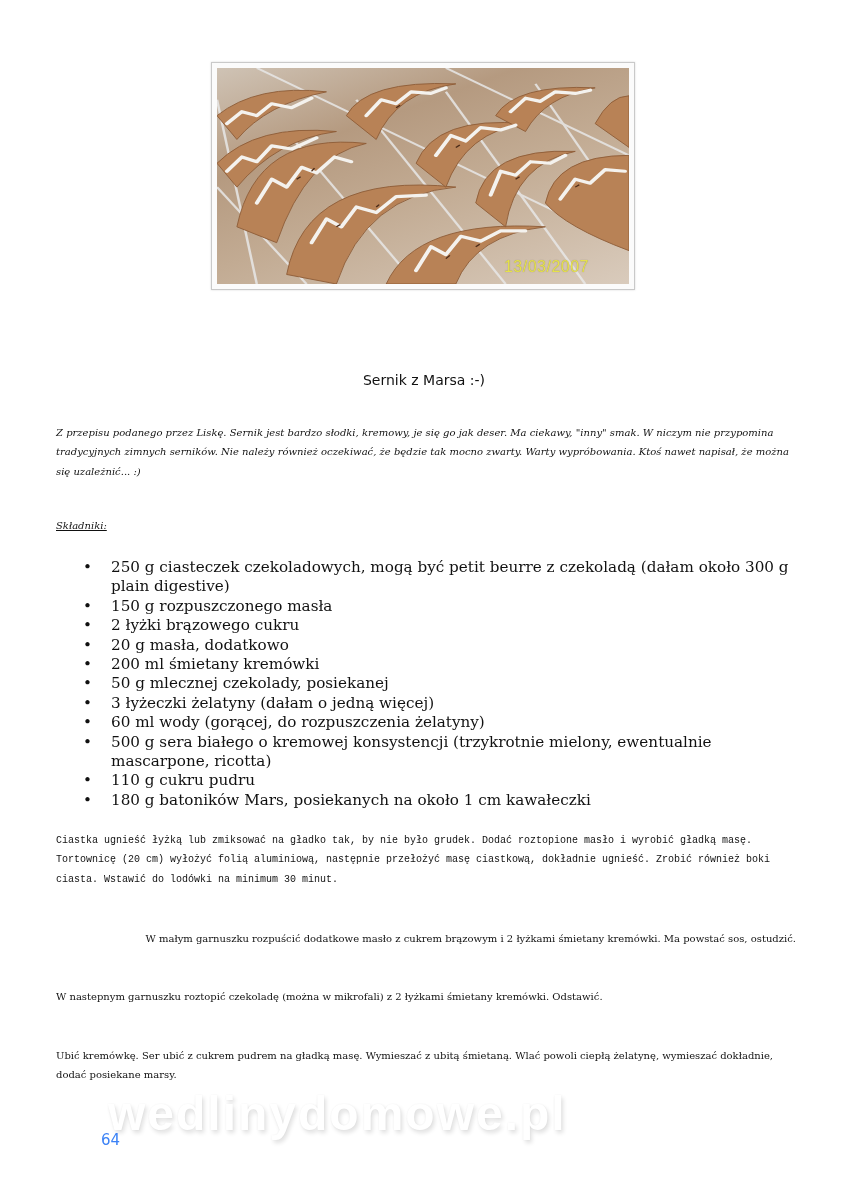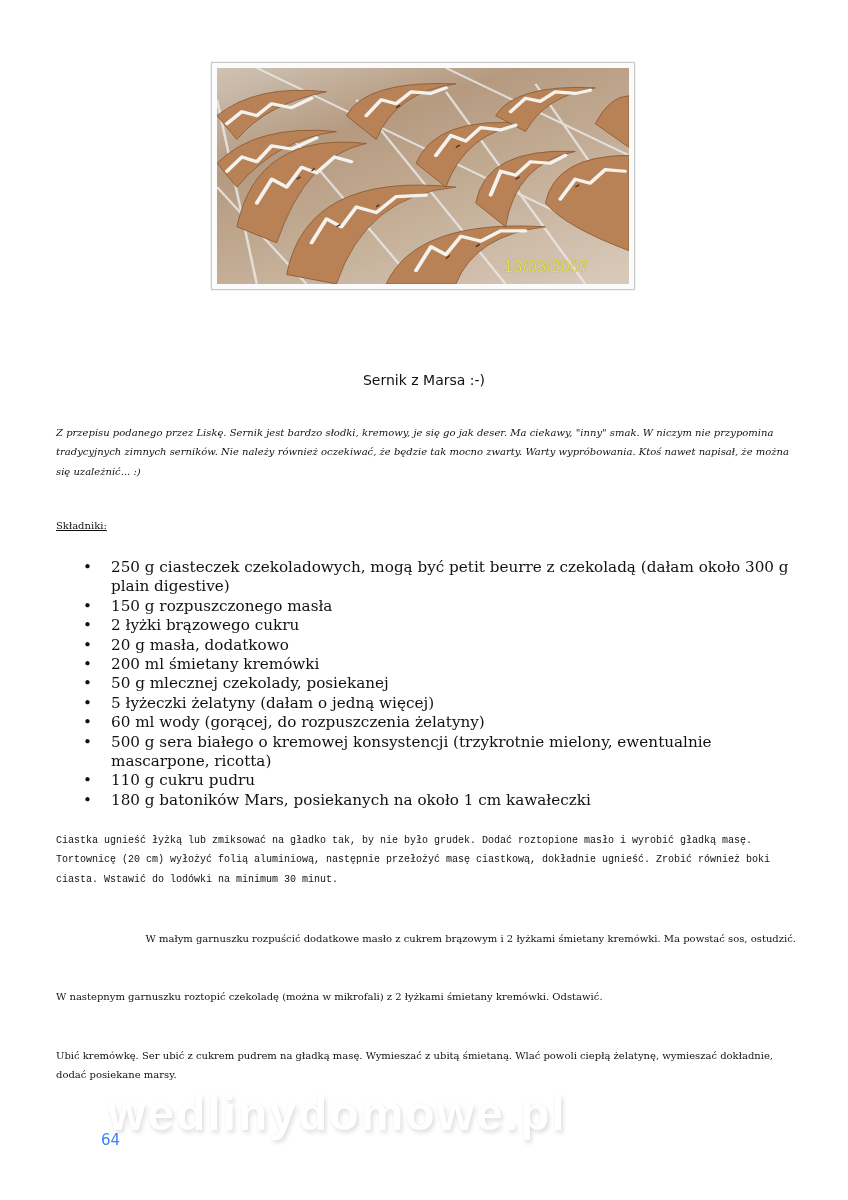--- a/index.html
+++ b/index.html
@@ -21,21 +21,21 @@
   }
   .title {
     position: absolute; left: 0; width: 848px; top: 372px; text-align: center;
     font-family: "DejaVu Sans", sans-serif; font-size: 14px; color: #111;
   }
   .text {
     position: absolute; left: 56px; width: 740px;
     font-family: "DejaVu Serif", serif; font-size: 10px; line-height: 19.4px; color: #111;
   }
   .intro { top: 423px; font-style: italic; }
-  .ing-heading { top: 516px; text-decoration: underline; }
+  .ing-heading { top: 516px; text-decoration: underline; font-style: italic; }
   .ing-list { position: absolute; left: 61px; top: 558px; width: 740px; margin: 0; padding: 0; list-style: none;
     font-family: "DejaVu Serif", serif; font-size: 15.2px; line-height: 19.4px; color: #111; }
   .ing-list li { position: relative; padding-left: 50px; }
   .ing-list li .bullet { position: absolute; left: 22px; top: 0; }
   .p1 { top: 831px; font-family: Liberation Mono, monospace; }
   .p2 { top: 929px; text-align: right; }
   .p3 { top: 987px; }
   .p4 { top: 1046px; }
   .page-number {
     position: absolute; left: 61px; top: 1131px;
@@ -116,21 +116,21 @@
 
 <p class="text ing-heading" style="margin:0;">Składniki:</p>
 
 <ul class="ing-list">
   <li><span class="bullet">•</span><span>250 g ciasteczek czekoladowych, mogą być petit beurre z czekoladą (dałam około 300 g plain digestive)</span></li>
   <li><span class="bullet">•</span><span>150 g rozpuszczonego masła</span></li>
   <li><span class="bullet">•</span><span>2 łyżki brązowego cukru</span></li>
   <li><span class="bullet">•</span><span>20 g masła, dodatkowo</span></li>
   <li><span class="bullet">•</span><span>200 ml śmietany kremówki</span></li>
   <li><span class="bullet">•</span><span>50 g mlecznej czekolady, posiekanej</span></li>
-  <li><span class="bullet">•</span><span>5 łyżeczki żelatyny (dałam o jedną więcej)</span></li>
+  <li><span class="bullet">•</span><span>3 łyżeczki żelatyny (dałam o jedną więcej)</span></li>
   <li><span class="bullet">•</span><span>60 ml wody (gorącej, do rozpuszczenia żelatyny)</span></li>
   <li><span class="bullet">•</span><span>500 g sera białego o kremowej konsystencji (trzykrotnie mielony, ewentualnie mascarpone, ricotta)</span></li>
   <li><span class="bullet">•</span><span>110 g cukru pudru</span></li>
   <li><span class="bullet">•</span><span>180 g batoników Mars, posiekanych na około 1 cm kawałeczki</span></li>
 </ul>
 
 <p class="text p1" style="margin:0;">Ciastka ugnieść łyżką lub zmiksować na gładko tak, by nie było grudek. Dodać roztopione masło i wyrobić gładką masę. Tortownicę (20 cm) wyłożyć folią aluminiową, następnie przełożyć masę ciastkową, dokładnie ugnieść. Zrobić również boki ciasta. Wstawić do lodówki na minimum 30 minut.</p>
 <p class="text p2" style="margin:0;">W małym garnuszku rozpuścić dodatkowe masło z cukrem brązowym i 2 łyżkami śmietany kremówki. Ma powstać sos, ostudzić.</p>
 <p class="text p3" style="margin:0;">W nastepnym garnuszku roztopić czekoladę (można w mikrofali) z 2 łyżkami śmietany kremówki. Odstawić.</p>
 <p class="text p4" style="margin:0;">Ubić kremówkę. Ser ubić z cukrem pudrem na gładką masę. Wymieszać z ubitą śmietaną. Wlać powoli ciepłą żelatynę, wymieszać dokładnie, dodać posiekane marsy.</p>

